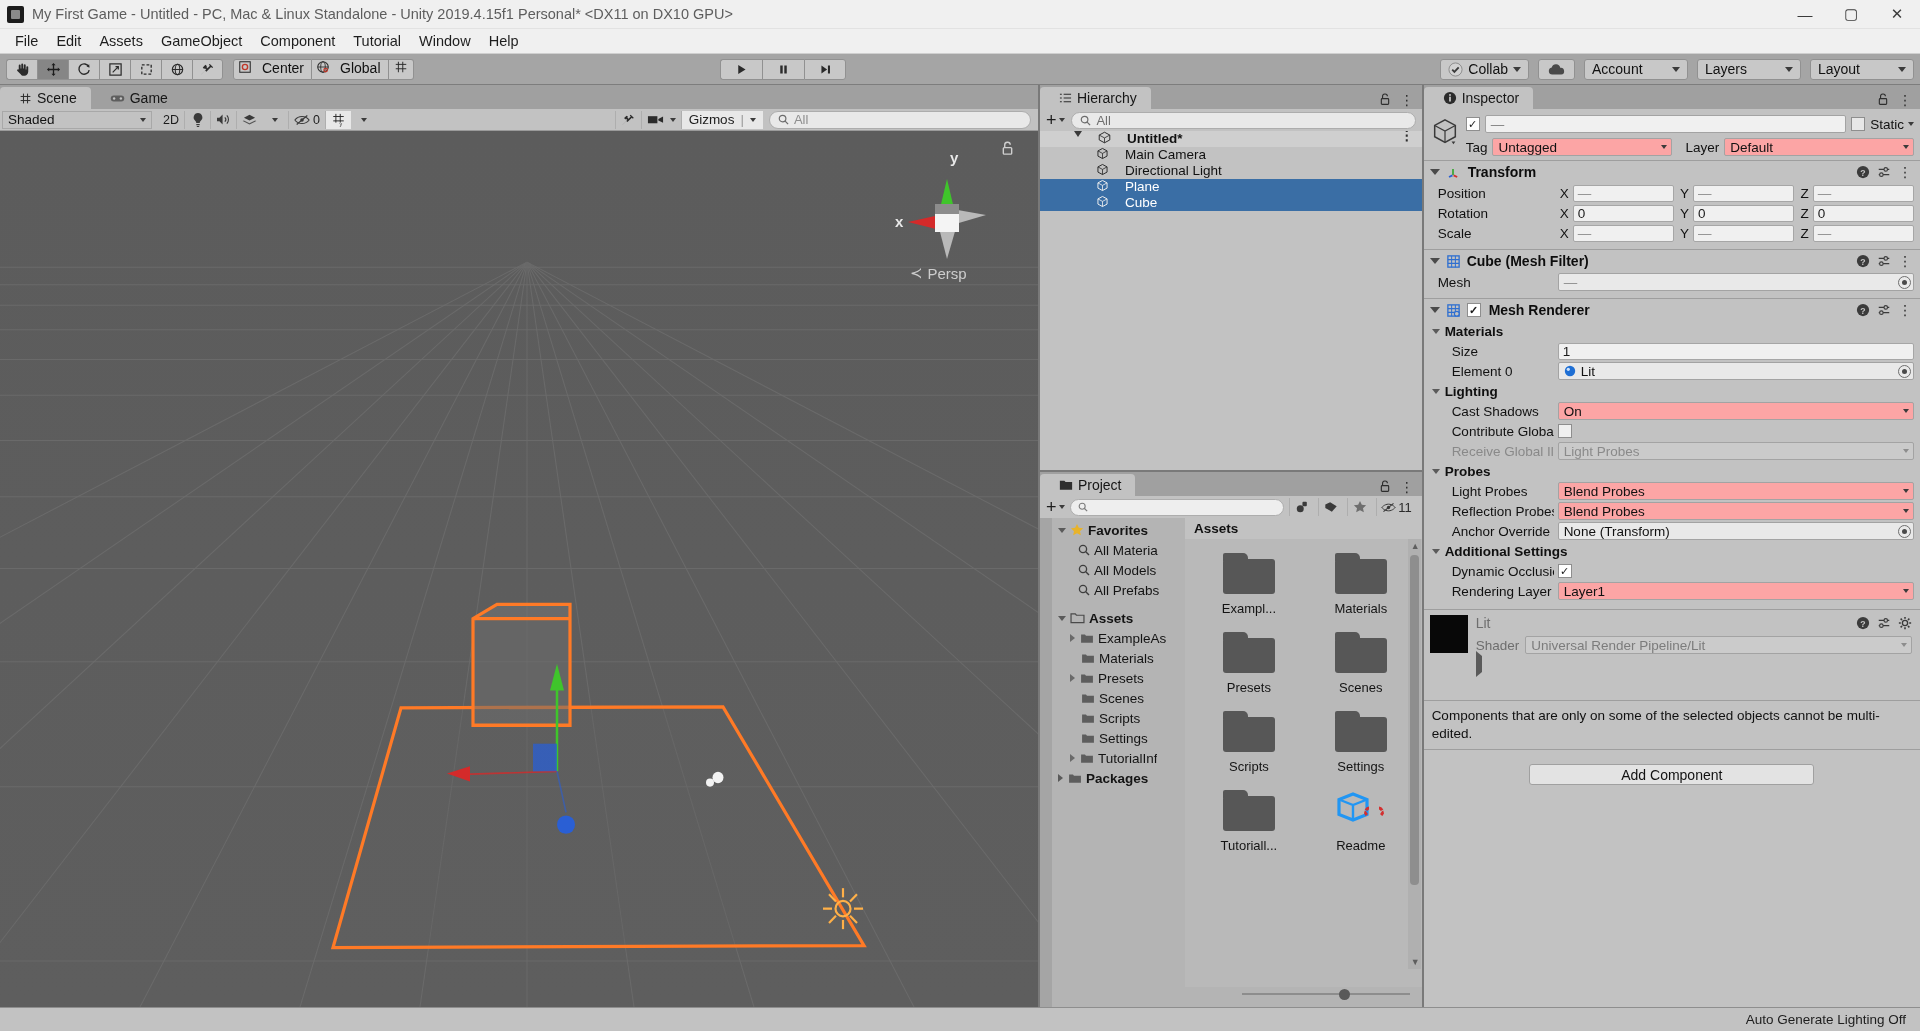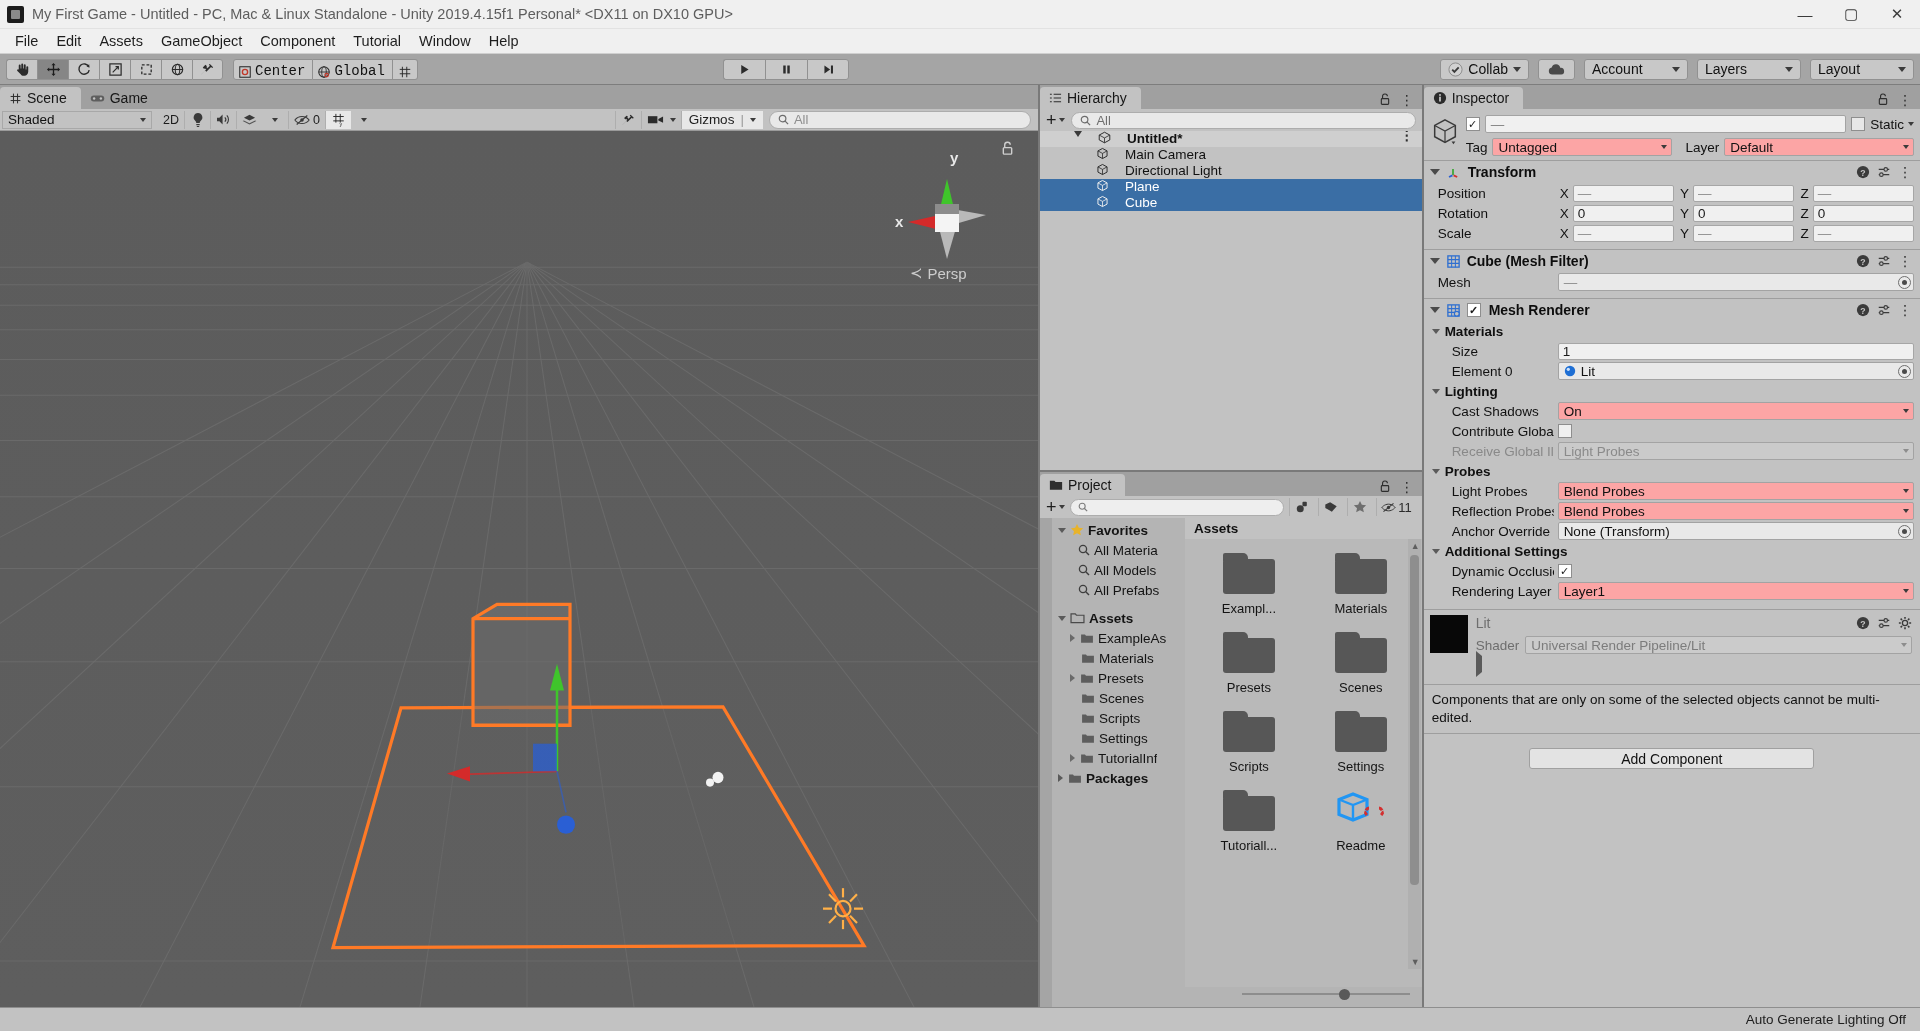--- a/index.html
+++ b/index.html
@@ -51,21 +51,21 @@
     display: flex; align-items: center; justify-content: center; color: #2b2b2b;
     font-size: 12px; margin: 0; position: relative;
   }
   .tbtn.active { background: #868686; }
   .tgroup { display: flex; margin-right: 10px; }
   .tgroup .tbtn { border-right-width: 0; }
   .tgroup .tbtn:last-child { border-right-width: 1px; border-radius: 0 3px 3px 0; }
   .tgroup .tbtn:first-child { border-radius: 3px 0 0 3px; }
   .pivotbtn {
     height: 21px; background: #c8c8c8; border: 1px solid #919191; display: flex;
-    align-items: flex-end; padding: 0 7px 0 4px; font-size: 14px; color: #111; gap: 3px; font-family: Liberation Mono, monospace;
+    align-items: flex-start; padding: 0 7px 0 4px; font-size: 14px; color: #111; gap: 10px;
   }
   .playgroup { display: flex; margin: 0 auto; }
   .playgroup .tbtn { min-width: 42px; }
   .rgroup { display: flex; align-items: center; gap: 9px; margin-left: auto; }
   .rbtn {
     height: 21px; background: #c8c8c8; border: 1px solid #919191; border-radius: 3px;
     display: flex; align-items: center; padding: 0 7px; font-size: 14px; color: #111; gap: 5px;
   }
   .rbtn.wide { min-width: 104px; justify-content: space-between; }
   .caret { width: 0; height: 0; border-left: 4px solid transparent; border-right: 4px solid transparent; border-top: 5px solid #3b3b3b; }
@@ -76,21 +76,21 @@
   .col-scene { width: 1055px; display: flex; flex-direction: column; min-width: 0; }
   .col-mid   { width: 390px; display: flex; flex-direction: column; border-left: 2px solid #797979; }
   .col-insp  { flex: 1 1 auto; display: flex; flex-direction: column; border-left: 2px solid #797979; }
 
   
   .panel-tabs {
     height: 24px; background: #a0a0a0; display: flex; align-items: flex-end; position: relative;
     flex: 0 0 24px;
   }
   .ptab {
-    height: 22px; padding: 0 14px 0 9px; display: flex; align-items: center; gap: 5px;
+    height: 22px; padding: 0 14px 0 19px; display: flex; align-items: center; gap: 5px;
     font-size: 14px; color: #161616; background: transparent; border-radius: 4px 4px 0 0; margin-top: 47px;
   }
   .ptab.sel { background: #c2c2c2; }
   .ptab-right { margin-left: auto; display: flex; align-items: center; gap: 9px; padding: 0 8px 3px 0; }
   .kebab { color: #2e2e2e; font-size: 14px; letter-spacing: 0; line-height: 8px; }
 
   
   .scene-toolbar {
     height: 22px; background: #c2c2c2; display: flex; align-items: center; gap: 0;
     flex: 0 0 22px; border-bottom: 1px solid #9a9a9a; padding-left: 2px;
@@ -1117,21 +1117,21 @@
               <span style="color:#6e6e6e;font-size:13.5px;">Shader</span>
               <span class="dropfield" style="flex:1 1 auto;background:#cbcbcb;color:#7c7c7c;">
                 <span>Universal Render Pipeline/Lit</span>
                 <span class="caret sm" style="border-top-color:#8d8d8d;"></span>
               </span>
             </div>
             <div style="margin-top:2px;"><span class="tri-rt" style="border-left-color:#5a5a5a;"></span></div>
           </div>
         </div>
 
-        <div class="msg-box" style="margin-top:6px;">Components that are only on some of the selected objects cannot be multi-edited.</div>
+        <div class="msg-box" style="margin-top:22px;">Components that are only on some of the selected objects cannot be multi-edited.</div>
 
         <div class="add-comp">Add Component</div>
       </div>
     </div>
   </div>
 
   <div class="statusbar">
     <span>Auto Generate Lighting Off</span>
   </div>
 </div>

